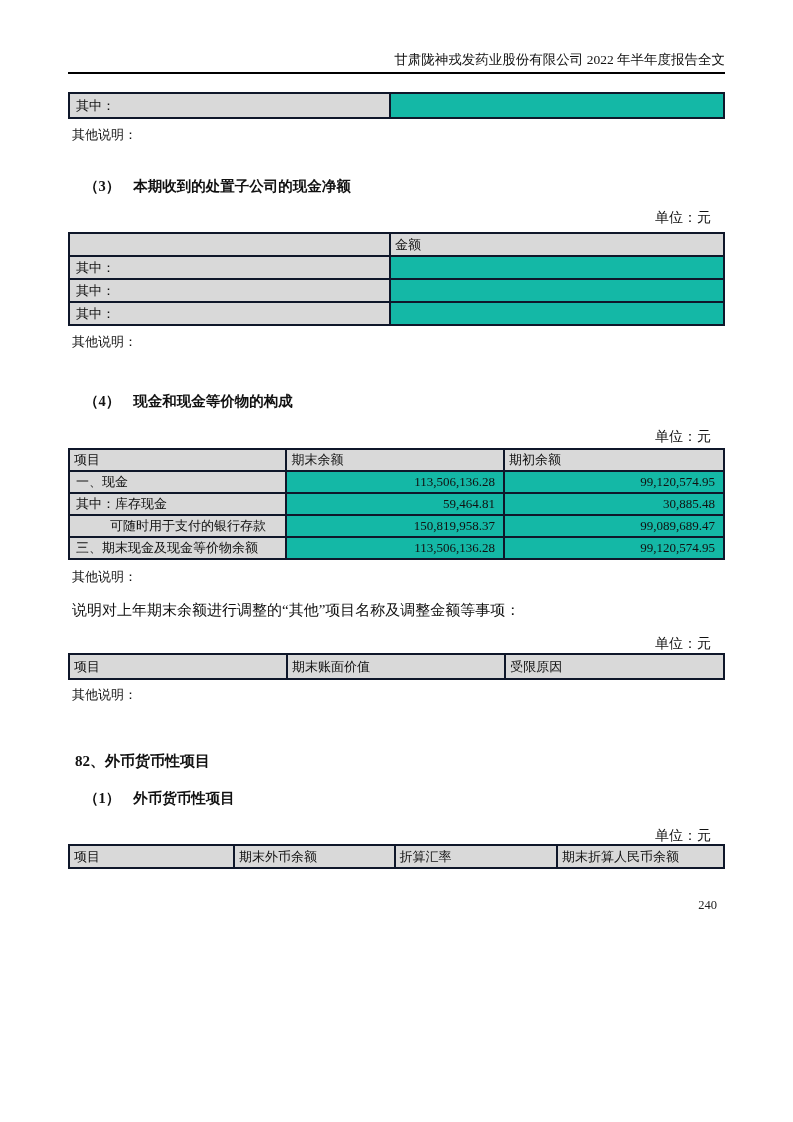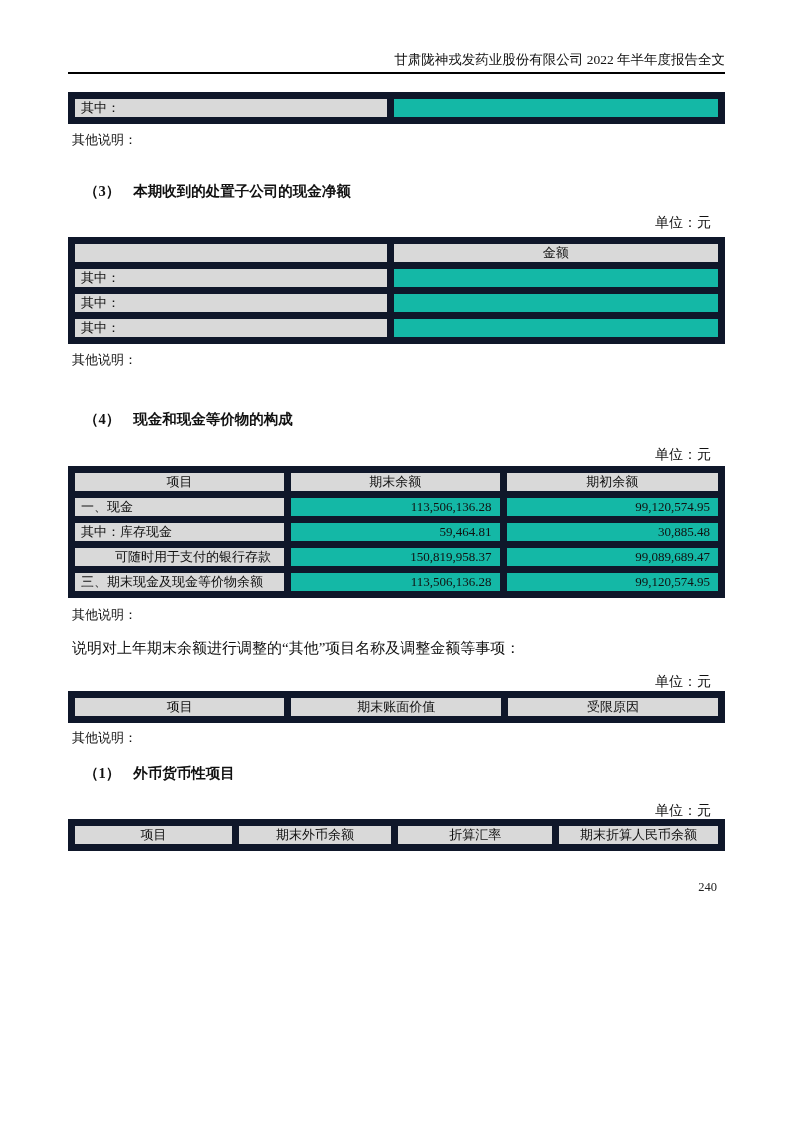--- a/index.html
+++ b/index.html
@@ -26,30 +26,30 @@
     border-top: 2px solid #000;
     margin-top: 4px;
   }
   table {
     width: 100%;
     border-collapse: collapse;
     table-layout: fixed;
     font-size: 13px;
   }
   td, th {
-    border: 7px solid #0f172a;
+    border: 2px solid #0f172a;
     font-weight: normal;
     vertical-align: middle;
     overflow: hidden;
     white-space: nowrap;
   }
   .shade { background: #d9d9d9; }
   .cell-label { text-align: left; padding: 0 6px; }
   .cell-value { text-align: right; padding: 0 8px; background: #14b8a6; }
-  .cell-head  { text-align: center; padding: 0 4px; }
+  .cell-head  { text-align: left; padding: 0 4px; }
   .indent2 { padding-left: 40px; }
 
   .t1 td { height: 25px; }
   .t2 td { height: 23px; }
   .t3 td { height: 22px; }
   .t4 td { height: 25px; }
   .t5 td { height: 23px; }
   .t1 { margin-top: 18px; }
   .t2 { margin-top: 7px; }
   .t3 { margin-top: 4px; }
@@ -217,20 +217,21 @@
     <tbody>
         <tr>
       <td class="shade cell-head">项目</td>
       <td class="shade cell-head">期末账面价值</td>
       <td class="shade cell-head">受限原因</td>
     </tr>
   </tbody>
     </table>
   <div class="notes n-after-t4">其他说明：</div>
 
+  <div class="main-heading h-82">82、外币货币性项目</div>
   <div class="sub-heading h-s82-1">
     <span class="num">（1）</span><span>外币货币性项目</span>
   </div>
   <div class="unit u-82">单位：元</div>
   <table class="t5">
     <colgroup>
         <col style="width:25.2%">
         <col style="width:24.5%">
         <col style="width:24.8%">
         <col style="width:25.5%">

